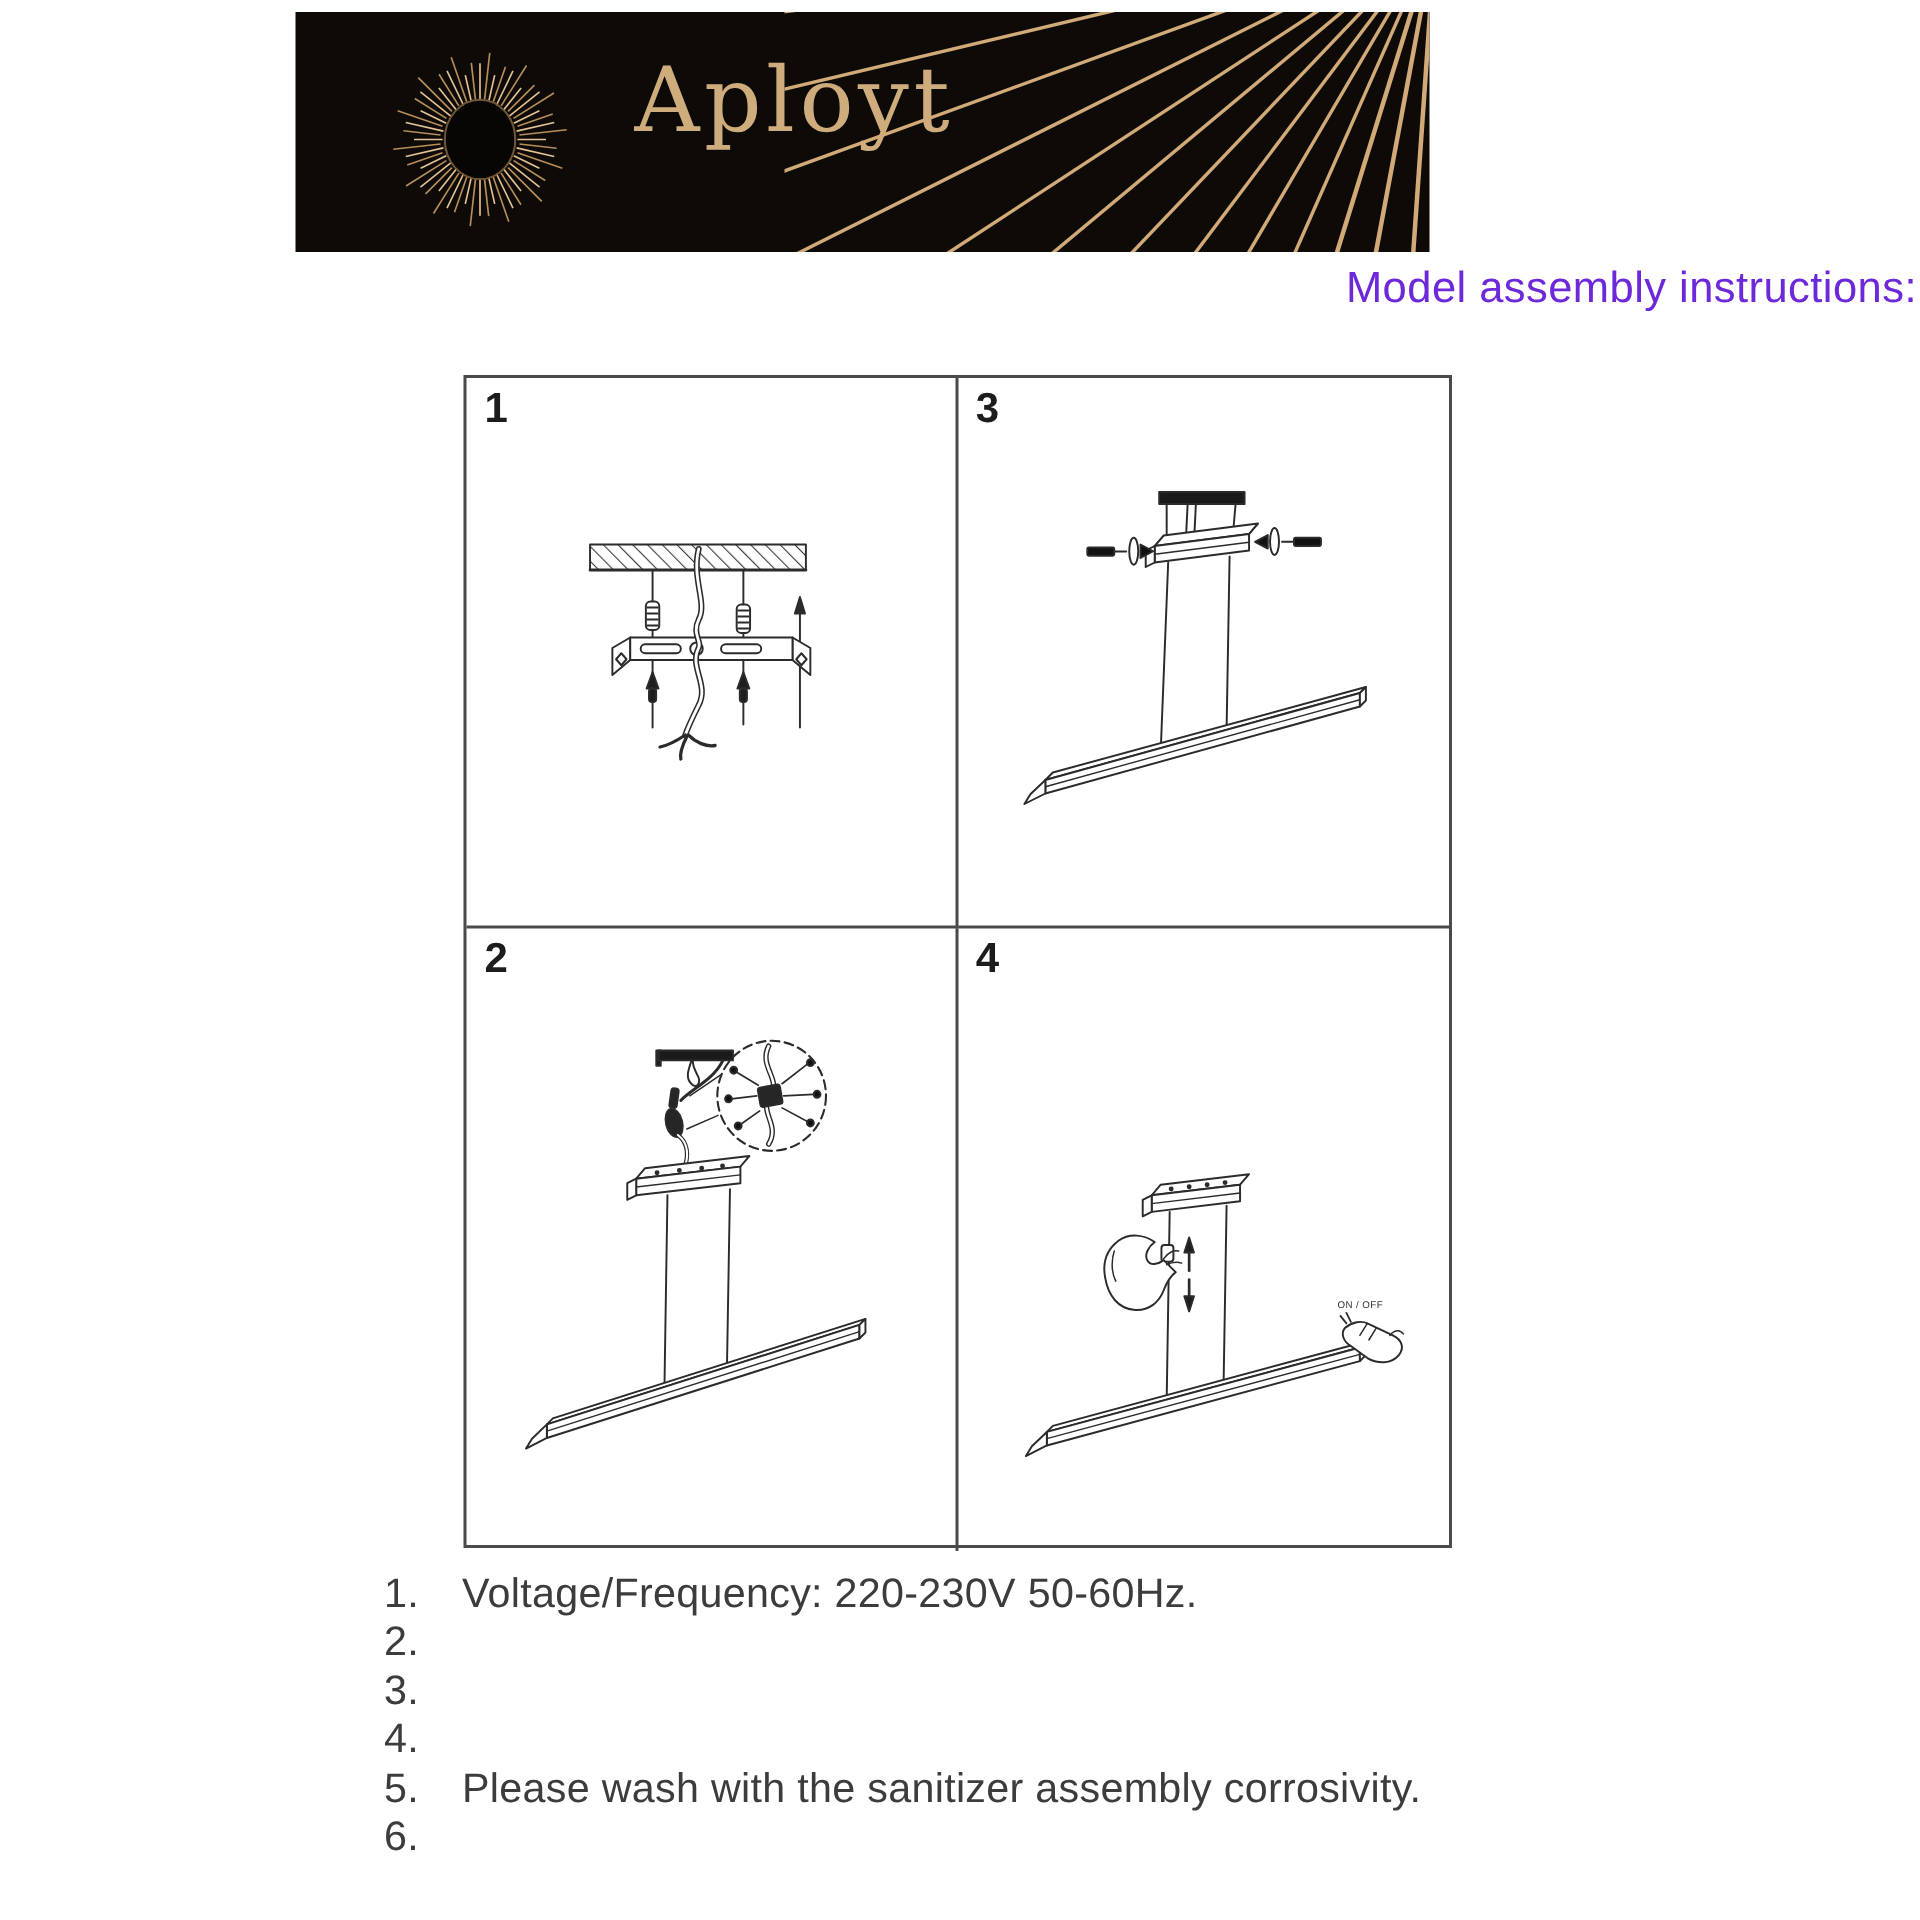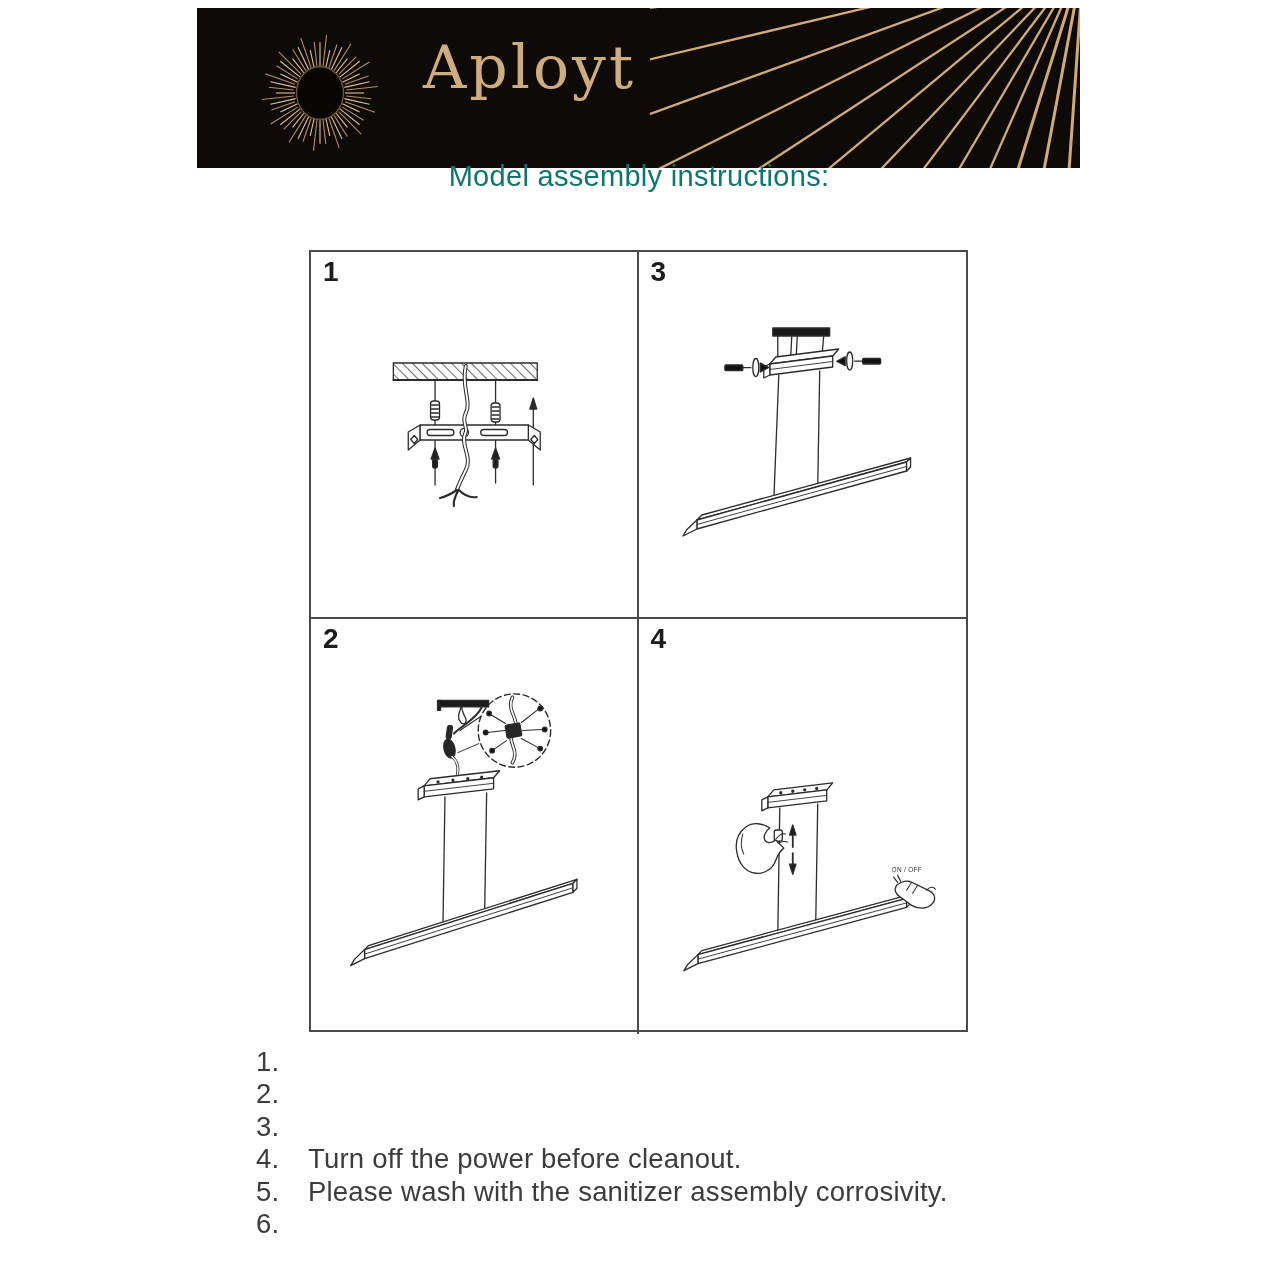--- a/index.html
+++ b/index.html
@@ -2,35 +2,35 @@
 <html><head>
 <meta charset="utf-8">
 <style>
   html,body{margin:0;padding:0;}
   body{
     width:1280px;height:1280px;position:relative;background:#ffffff;
     font-family:"Liberation Sans", sans-serif;overflow:hidden;
   }
   
   .banner{
-    position:absolute;left:197px;top:8px;width:883px;height:160px;
+    position:absolute;left:197px;top:8px;width:756px;height:160px;
     background:#0d0a08;overflow:hidden;
   }
   .burst{position:absolute;left:56px;top:18px;width:134px;height:134px;}
   .brand{
     position:absolute;left:226px;top:26px;
     font-family:"DejaVu Serif", serif;
     font-size:60px;line-height:66px;font-weight:400;
     color:#cfac7c;letter-spacing:3px;
   }
   .fan{position:absolute;right:0;top:0;width:430px;height:160px;}
   
   .title-block{
-    position:absolute;left:0;top:158px;width:1278px;text-align:center;
-    color:#0f766e;font-size:29px;line-height:36px;letter-spacing:.3px;
+    position:absolute;left:0;top:174px;width:1278px;text-align:right;
+    color:#6d28d9;font-size:29px;line-height:36px;letter-spacing:.3px;
   }
   
   .grid{
     position:absolute;left:309px;top:250px;width:659px;height:782px;
     display:grid;grid-template-columns:1fr 1fr;grid-template-rows:367px 415px;
     border:2px solid #4a4a4a;box-sizing:border-box;background:#fff;
   }
   .cell{position:relative;box-sizing:border-box;}
   .cell.br{border-right:2px solid #4a4a4a;}
   .cell.bb{border-bottom:2px solid #4a4a4a;}
@@ -334,30 +334,30 @@
         <path d="M288,270 C291,266 295,266 297,269" stroke-width="1"></path>
       </g>
       <text x="253" y="252" font-size="6.5" fill="#333" letter-spacing="0.3" font-family="Liberation Sans, sans-serif">ON / OFF</text>
     </svg>
   </div>
 </div>
 
 <div class="instructions">
   <div class="instr-row">
     <span class="n">1.</span>
+    <span class="t">Voltage/Frequency: 220-230V 50-60Hz.</span>
   </div>
   <div class="instr-row">
     <span class="n">2.</span>
   </div>
   <div class="instr-row">
     <span class="n">3.</span>
   </div>
   <div class="instr-row">
     <span class="n">4.</span>
-    <span class="t">Turn off the power before cleanout.</span>
   </div>
   <div class="instr-row">
     <span class="n">5.</span>
     <span class="t">Please wash with the sanitizer assembly corrosivity.</span>
   </div>
   <div class="instr-row">
     <span class="n">6.</span>
   </div>
 </div>
 

